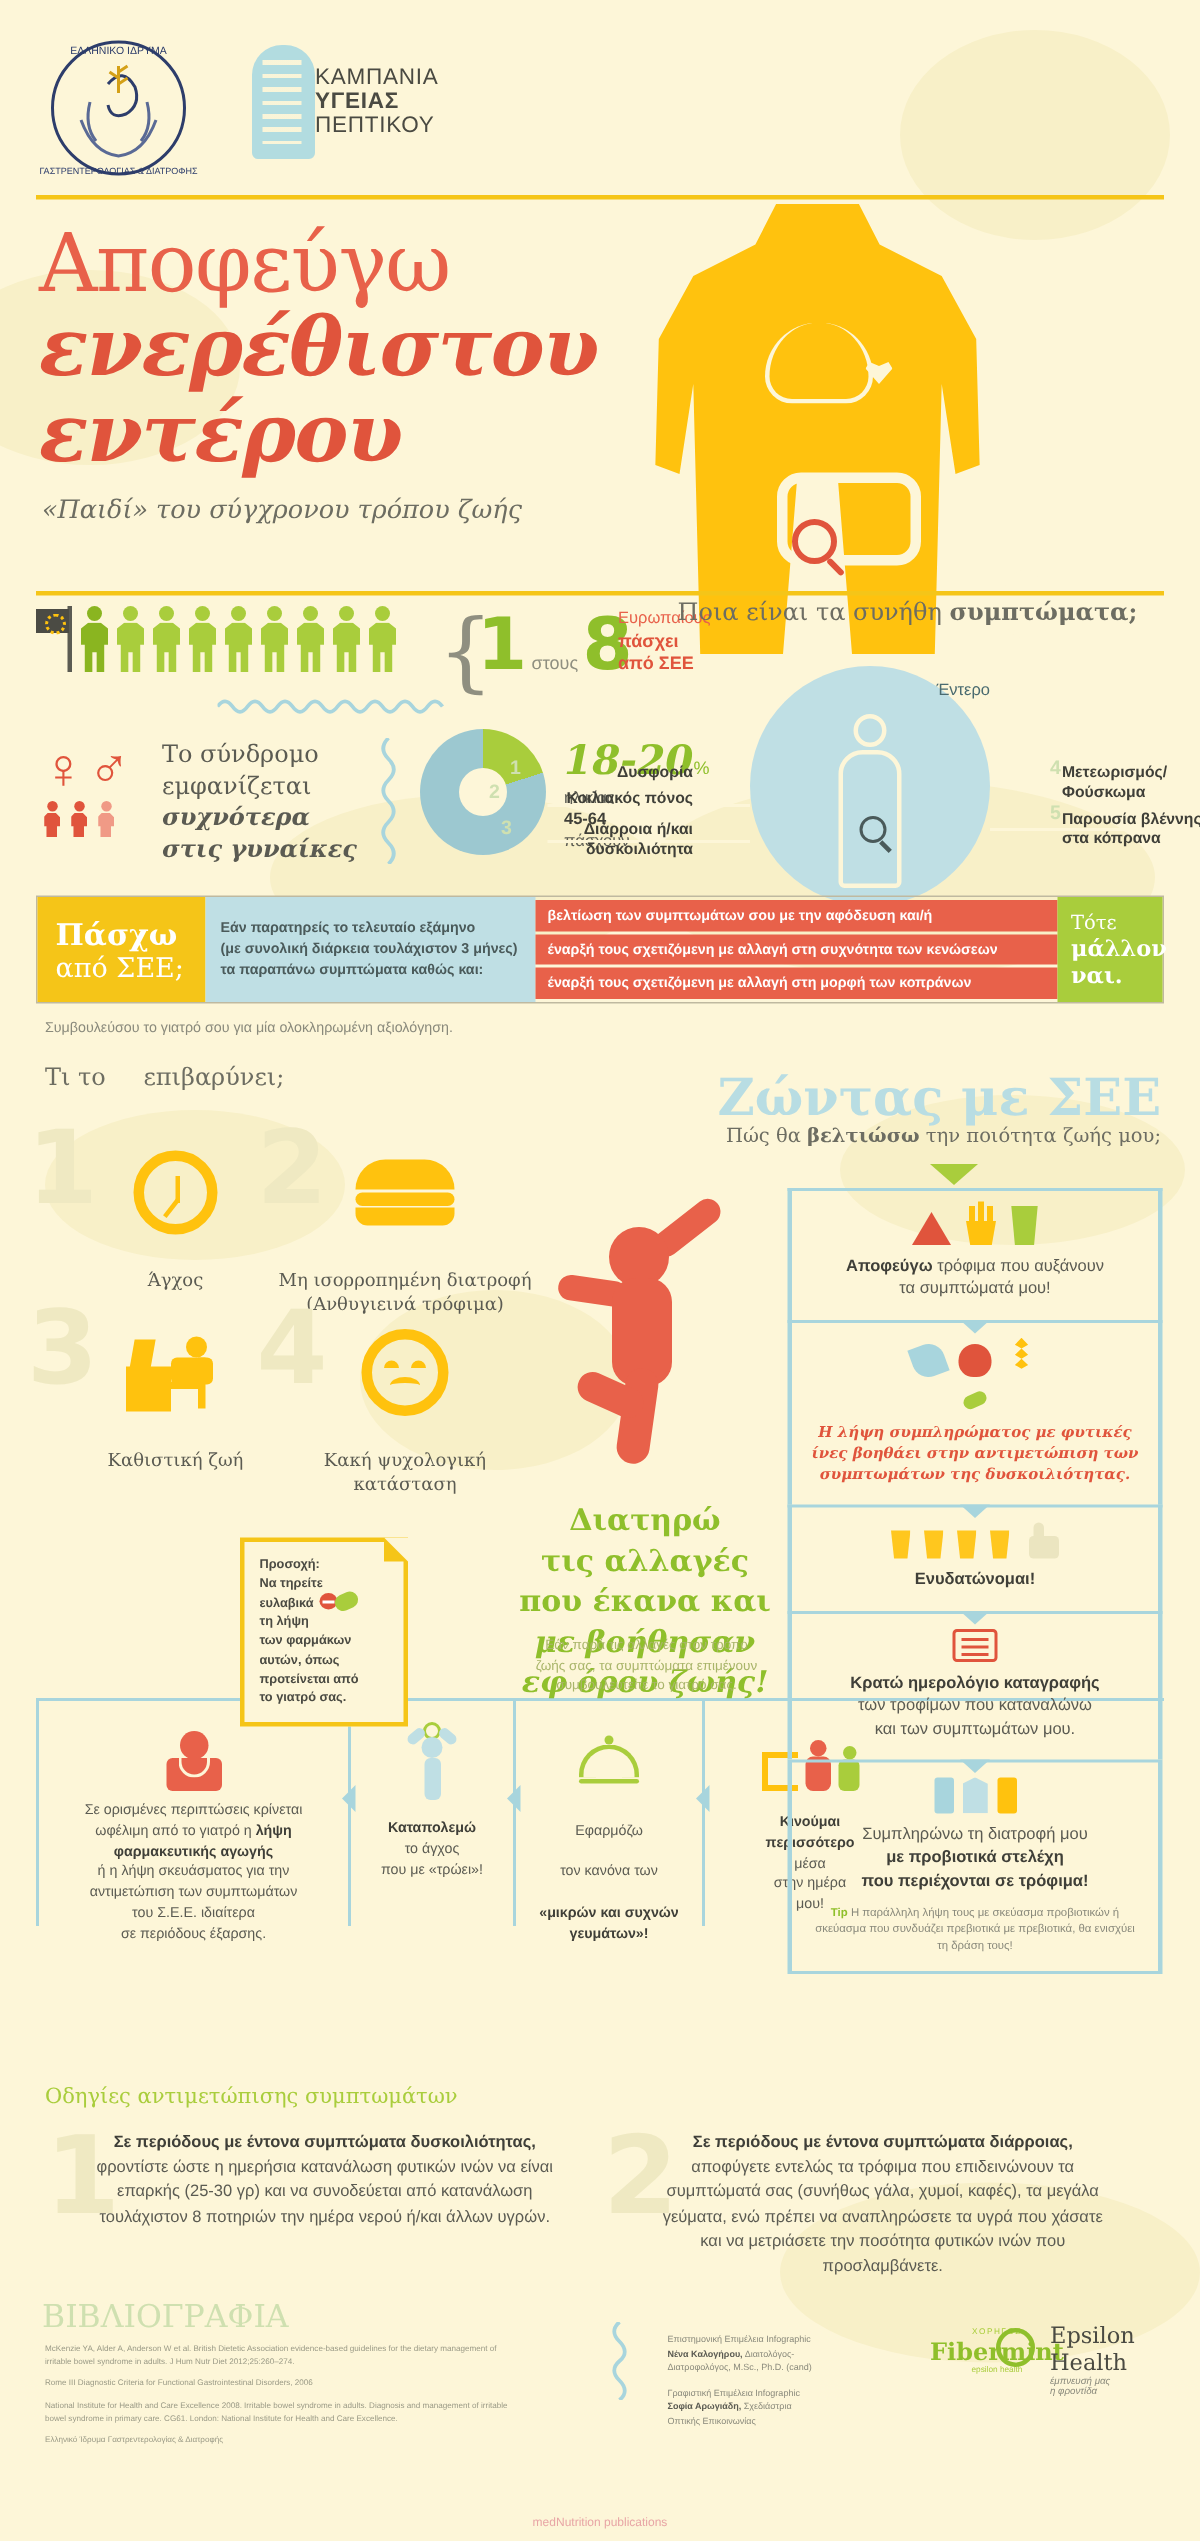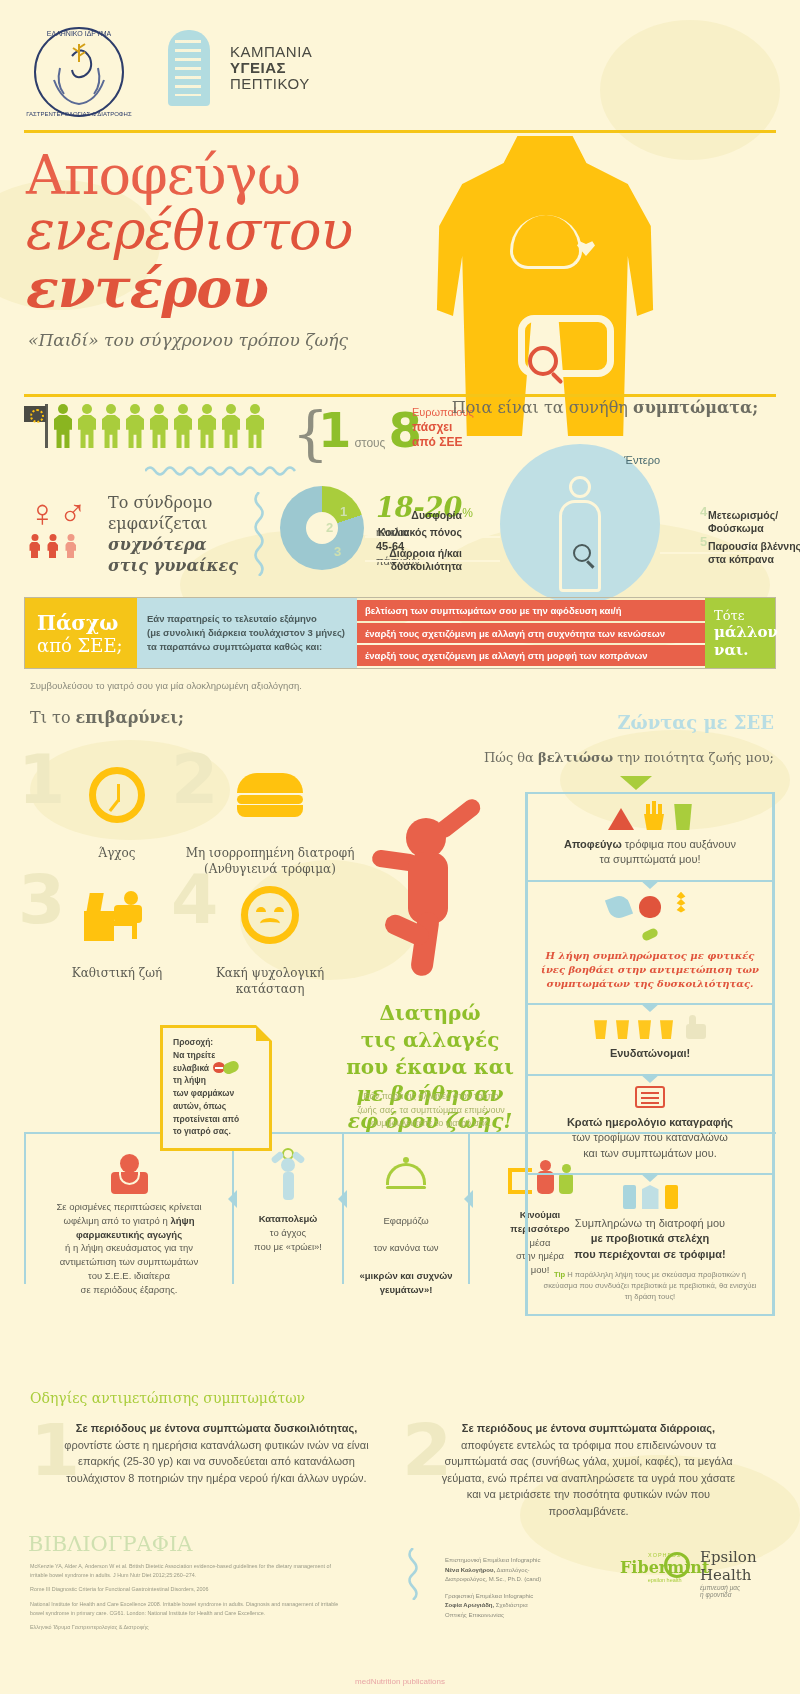--- a/index.html
+++ b/index.html
@@ -12,37 +12,37 @@
     position:relative;
   }
   .page { position:relative; width:800px; height:1694px; overflow:hidden; }
 
   
   .blob { position:absolute; background:#f8f0c8; border-radius:50%; z-index:0; }
 
   
   .header { position:relative; z-index:2; height:130px; }
   .logo-gief { position:absolute; left:24px; top:22px; width:110px; height:100px; }
-  .camp-logo { position:absolute; left:168px; top:30px; display:flex; align-items:center; gap:20px;}
+  .camp-logo { position:absolute; left:168px; top:30px; display:flex; align-items:center; gap:0;}
   .camp-mark { width:42px; height:76px; background:#b2dce0; border-radius:20px 20px 4px 4px; position:relative;}
   .camp-mark:after{content:""; position:absolute; left:7px; top:10px; width:26px; height:56px;
       background:
         repeating-linear-gradient(#fdf6d8 0 3px, transparent 3px 9px);
       opacity:.95;}
   .camp-text { line-height:1.08; }
   .camp-text .l1 { font-size:15px; color:#4a4a42; letter-spacing:.5px;}
   .camp-text .l2 { font-size:15px; color:#4a4a42; font-weight:bold; letter-spacing:.5px;}
   .camp-text .l3 { font-size:15px; color:#4a4a42; letter-spacing:.5px;}
 
   
   .hero { position:relative; z-index:2; height:248px; }
   .rule-top { position:absolute; left:24px; top:0; width:752px; height:3px; background:#f5c518; }
   .hero h1 { position:absolute; left:26px; top:18px; font-family:"DejaVu Serif", serif; }
   .t-line1 { font-size:54px; color:#e8614a; font-weight:400; line-height:1.02; letter-spacing:-1px;}
-  .t-line2 { font-size:54px; color:#e0543c; font-weight:normal; font-style:italic; line-height:1.05; letter-spacing:-1px;}
+  .t-line2 { font-size:54px; color:#e0543c; font-weight:bold; font-style:italic; line-height:1.05; letter-spacing:-1px;}
   .t-line3 { font-size:54px; color:#e0543c; font-weight:bold; font-style:italic; line-height:1.05; letter-spacing:-1px;}
   .t-sub { position:absolute; left:28px; top:200px; font-size:17px; color:#6d6d62;
            font-family:"DejaVu Serif", serif; font-style:italic;}
 
   .body-silhouette { position:absolute; right:140px; top:6px; width:230px; height:300px;
       background:#ffc20e; border-radius:80px 80px 0 0; clip-path: polygon(
       38% 0%, 62% 0%, 68% 9%, 86% 16%, 96% 30%, 97% 58%, 90% 60%, 86% 40%, 84% 100%, 60% 100%,
       56% 62%, 44% 62%, 40% 100%, 16% 100%, 14% 40%, 10% 60%, 3% 58%, 4% 30%, 14% 16%, 32% 9%);}
   .heart { right:205px; top:110px; width:18px; height:16px; background:#fdf6d8; border:0;
            clip-path: polygon(50% 100%, 0 35%, 15% 8%, 50% 25%, 85% 8%, 100% 35%); position:absolute;}
@@ -149,21 +149,21 @@
      padding:4px 8px; flex:1; display:flex; align-items:center;}
   .p-green { width:70px; background:#a9cd3c; display:flex; flex-direction:column;
      justify-content:center; padding-left:9px; color:#fff; font-family:"DejaVu Serif",serif;}
   .p-green .a{font-size:13px;} .p-green .b{font-size:15px;font-weight:bold;} .p-green .c{font-size:15px;font-weight:bold;}
 
   .disclaimer { position:absolute; left:30px; top:680px; font-size:9.5px; color:#8a8a7c; z-index:2;}
 
   
   .sec-title { position:absolute; left:30px; top:708px; font-size:16px; color:#6d6d62;
      font-family:"DejaVu Serif", serif; z-index:2;}
-  .sec-title b{font-weight:bold;}
+  .sec-title b{font-weight:normal;margin-left:20px;}
 
   .cause { position:absolute; z-index:2; width:170px; text-align:center;}
   .cause .num { position:absolute; left:-14px; top:-14px; font-size:68px; color:#efe9c2;
      font-weight:bold; font-family:"DejaVu Sans", sans-serif; line-height:1; z-index:-1;}
   .cause .ic { height:70px; display:flex; align-items:center; justify-content:center;}
   .cause .lb { font-size:12px; color:#5b5b52; line-height:1.3; font-family:"DejaVu Serif", serif;}
 
   .clock { width:56px;height:56px;border:7px solid #ffc20e;border-radius:50%; position:relative;}
   .clock:before{content:"";position:absolute;left:50%;top:10px;width:3px;height:18px;background:#ffc20e;transform-origin:bottom;}
   .clock:after{content:"";position:absolute;left:50%;top:26px;width:3px;height:14px;background:#ffc20e;transform:rotate(38deg);transform-origin:top;}
@@ -189,21 +189,21 @@
      background:#fdf6d8; border:3px solid #f5c518; padding:8px 8px 10px 10px;
      font-size:8.5px; line-height:1.5; color:#4a4a42; font-weight:bold;}
   .note:after{content:"";position:absolute;right:-3px;top:-3px;border-width:0 16px 16px 0;
      border-style:solid;border-color:#fdf6d8 #fdf6d8 #f5c518 #f5c518;}
   .pill { display:inline-block; width:26px; height:11px; position:relative; vertical-align:-2px;}
   .pill .a{position:absolute;left:0;top:0;width:12px;height:11px;border-radius:50%;background:#e0543c;}
   .pill .a:after{content:"";position:absolute;left:2px;top:4.5px;width:8px;height:2px;background:#fff;}
   .pill .b{position:absolute;left:10px;top:0;width:16px;height:11px;border-radius:6px;background:#a9cd3c;transform:rotate(-25deg);}
 
   
-  .zon-title { position:absolute; right:26px; top:712px; font-size:18px; color:#b8dde3;
+  .zon-title { position:absolute; right:26px; top:712px; font-size:34px; color:#b8dde3;
      font-weight:bold; font-family:"DejaVu Serif", serif; z-index:2;}
   .zon-sub { position:absolute; right:26px; top:750px; font-size:13px; color:#6d6d62;
      font-family:"DejaVu Serif", serif; z-index:2;}
   .zon-sub b{font-weight:bold;}
   .zon-arrow { position:absolute; left:620px; top:776px; width:0;height:0;
      border-left:16px solid transparent;border-right:16px solid transparent;
      border-top:14px solid #a9cd3c; z-index:2;}
 
   .zcol { position:absolute; left:525px; top:792px; width:250px; z-index:3;}
   .zbox { border-left:3px solid #a8d5dd; border-right:3px solid #a8d5dd;

